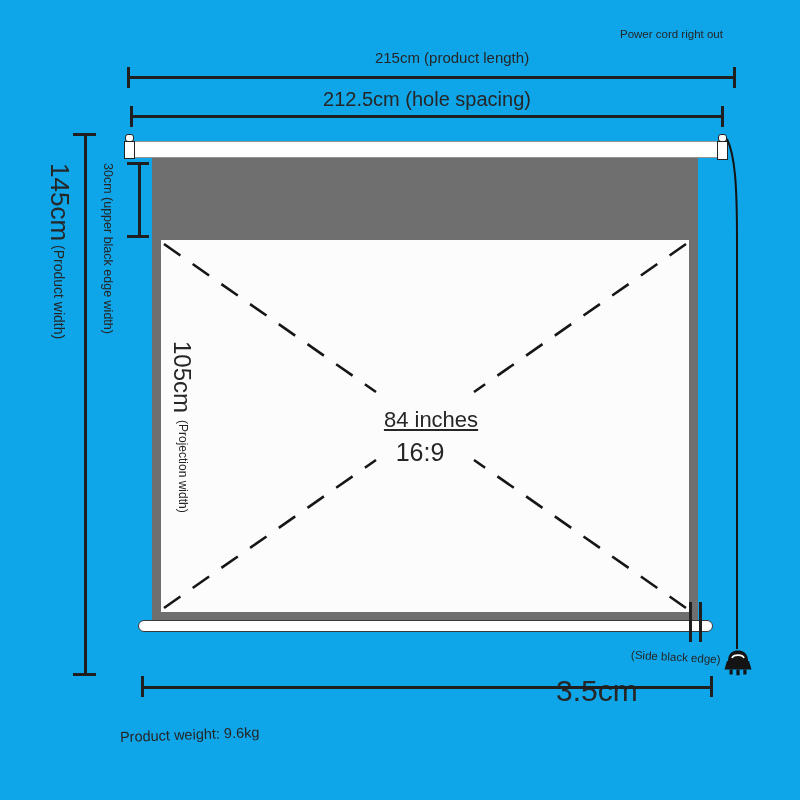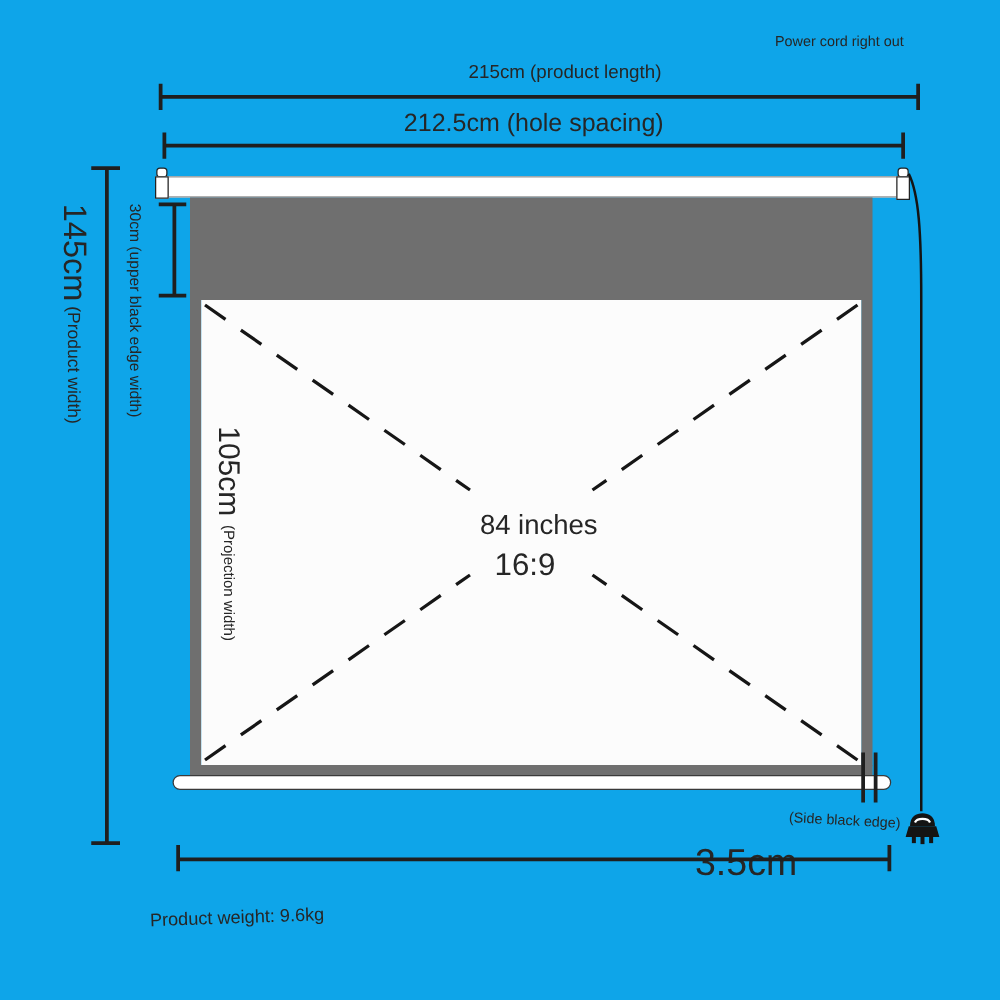--- a/index.html
+++ b/index.html
@@ -69,21 +69,21 @@
       <line x1="3" y1="4" x2="215" y2="152"></line>
       <line x1="525" y1="4" x2="313" y2="152"></line>
       <line x1="3" y1="368" x2="215" y2="220"></line>
       <line x1="525" y1="368" x2="313" y2="220"></line>
     </g>
   </svg>
 
   <div class="vert" style="left:168px;top:341px;font-size:24px;">105cm</div>
   <div class="vert" style="left:176px;top:420px;font-size:12px;">(Projection width)</div>
 
-  <div class="lbl center" style="left:431px;top:407px;font-size:22px;">84 inches</div>
+  <div class="lbl center" style="left:431px;top:407px;font-size:22px;text-decoration:underline;">84 inches</div>
   <div class="lbl center" style="left:420px;top:438px;font-size:25px;font-weight:normal;">16:9</div>
 
 
   <div class="vline" style="left:689px;top:602px;height:40px;"></div>
   <div class="vline" style="left:699px;top:602px;height:40px;"></div>
   <div class="lbl" style="left:556px;top:674px;font-size:30px;">3.5cm</div>
   <div class="lbl" style="left:631px;top:651px;font-size:11.5px;transform:rotate(3deg);">(Side black edge)</div>
 
   <svg style="left:700px;top:130px;" width="60" height="525" viewBox="0 0 60 525">
     <path d="M27,9 C35,25 37,55 37,110 L37,519" fill="none" stroke="#141414" stroke-width="2"></path>

